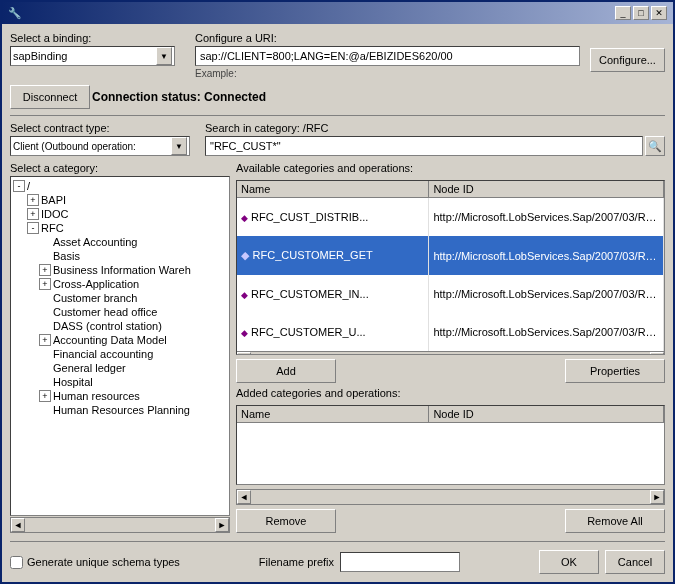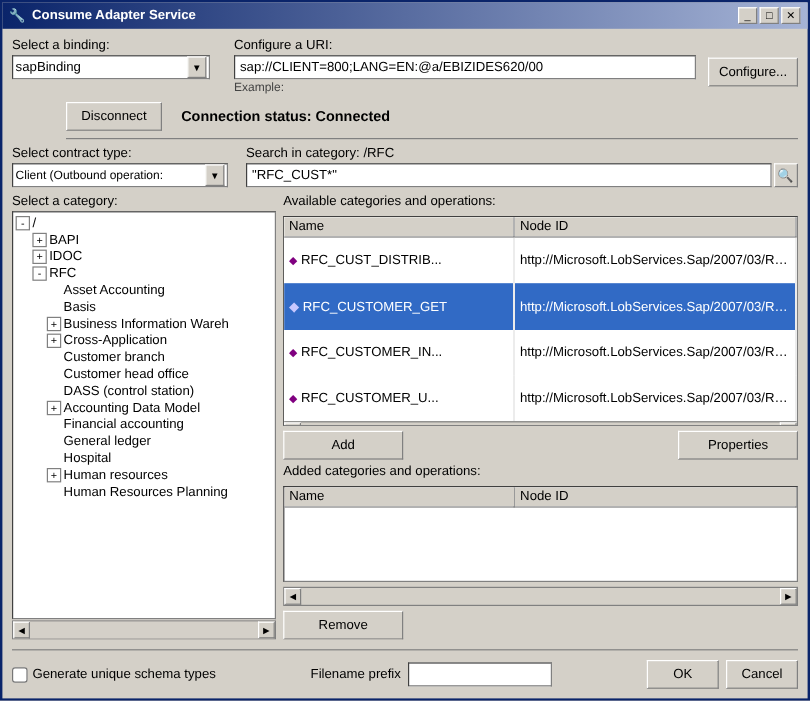--- a/index.html
+++ b/index.html
@@ -127,24 +127,23 @@
       height: 24px;
       display: flex;
       align-items: center;
       justify-content: center;
       min-width: 60px;
     }
 
     .status-row {
       display: flex;
       align-items: center;
-      gap: 16px;
+      gap: 2px;
       border-bottom: 1px solid #808080;
       padding-bottom: 6px;
-      margin-left: 45px;
     }
 
     .status-text {
       font-size: 12px;
       font-weight: bold;
     }
 
     .main-area {
       display: flex;
       gap: 6px;
@@ -332,21 +331,20 @@
     }
   </style>
 </head>
 <body>
 
 <div class="window">
 
   <div class="title-bar">
     <div class="title-bar-title">
       <span>🔧</span>
-      <span>Consume Adapter Service</span>
     </div>
     <div class="title-bar-controls">
       <div class="title-btn">_</div>
       <div class="title-btn">□</div>
       <div class="title-btn">✕</div>
     </div>
   </div>
 
   <div class="content">
 
@@ -550,20 +548,21 @@
         </div>
 
         <div style="height:16px;background:#d4d0c8;border:1px solid #808080;display:flex;">
           <div style="width:14px;height:14px;background:#d4d0c8;border:1px solid #808080;border-top-color:#fff;border-left-color:#fff;display:flex;align-items:center;justify-content:center;font-size:9px;">◄</div>
           <div style="flex:1;"></div>
           <div style="width:14px;height:14px;background:#d4d0c8;border:1px solid #808080;border-top-color:#fff;border-left-color:#fff;display:flex;align-items:center;justify-content:center;font-size:9px;">►</div>
         </div>
 
         <div class="action-btns">
           <button class="btn" style="width:100px;">Remove</button>
+          <button class="btn" style="width:100px;">Remove All</button>
         </div>
       </div>
     </div>
 
     <hr class="separator">
     <div style="display:flex;align-items:center;justify-content:space-between;">
       <div class="checkbox-row">
         <input type="checkbox" style="">
         <label>Generate unique schema types</label>
       </div>

